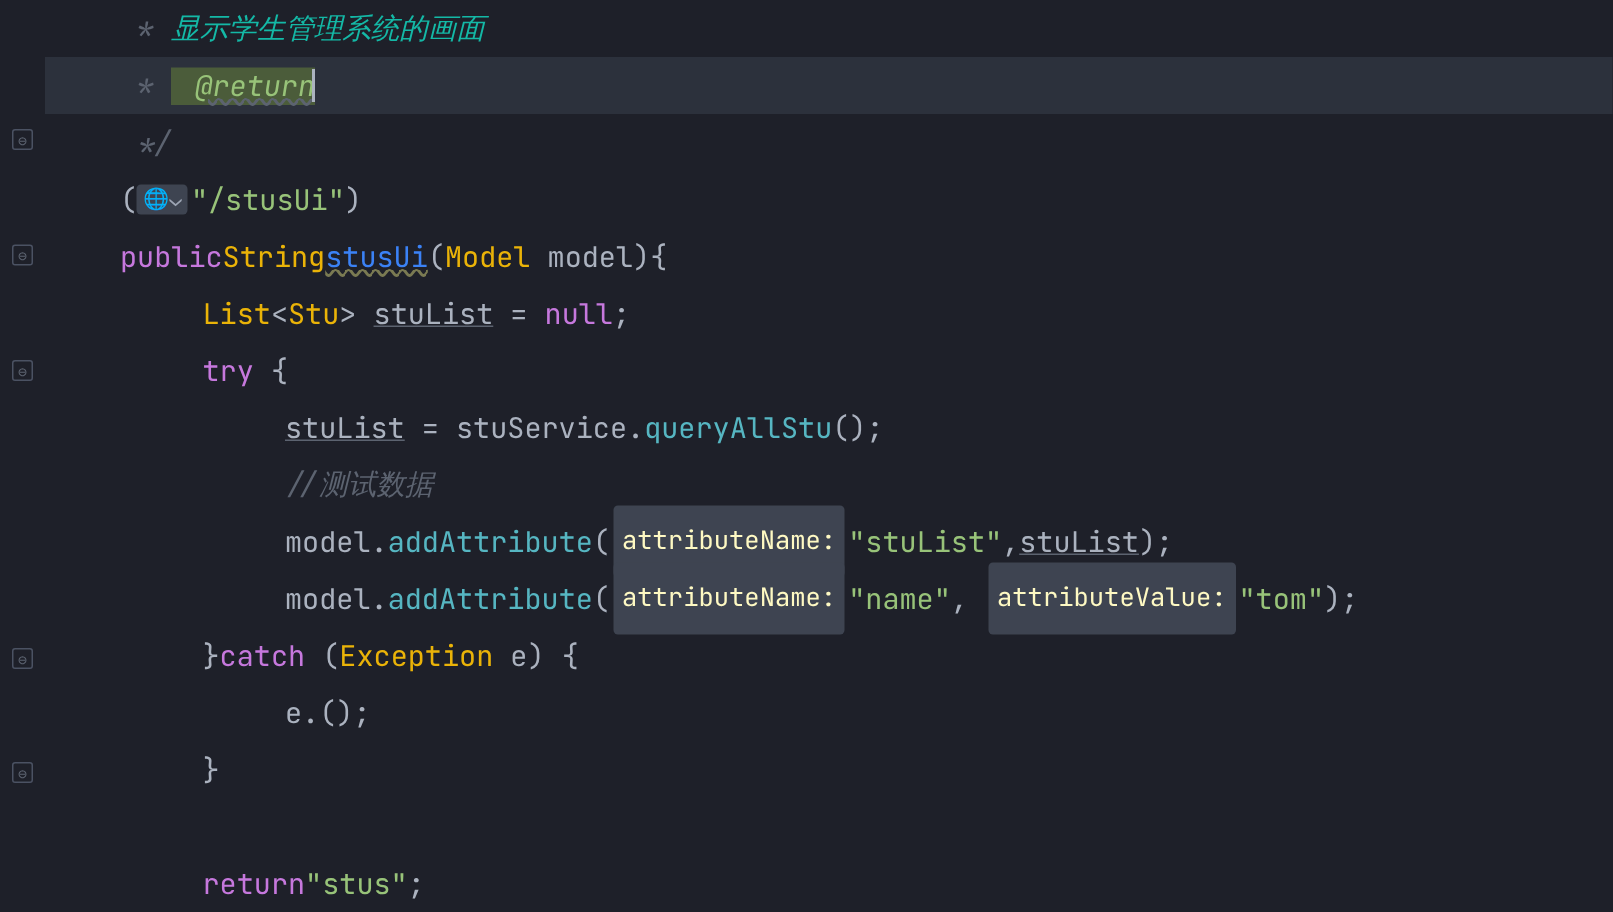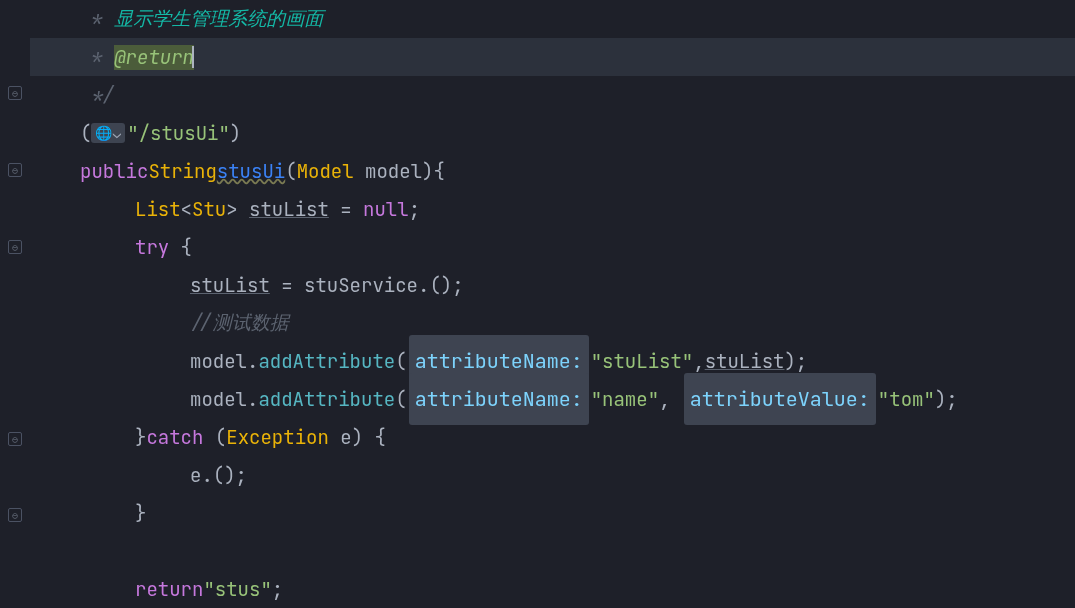--- a/index.html
+++ b/index.html
@@ -60,22 +60,24 @@
       font-style: italic;
     }
     .comment-cn {
       color: #14b8a6;
       font-style: italic;
       text-align: center;
     }
     .doc-tag {
       color: #98c379;
       font-style: italic;
+      text-decoration: underline;
       text-decoration-style: wavy;
       text-decoration-color: #5c6370;
+      padding-left: 16px;
     }
     .doc-tag.highlighted {
       background: #4b5c3a;
     }
     .annotation {
       color: #c678dd;
     }
     .keyword {
       color: #c678dd;
     }
@@ -115,22 +117,22 @@
       background: #3e4451;
       color: #9da5b4;
       border-radius: 3px;
       padding: 1px 4px;
       font-size: 14px;
       margin-right: 2px;
     }
     .hint {
       display: inline-block;
       background: #3e4451;
-      color: #7dd3fc;
-      font-size: 20px;
+      color: #fef9c3;
+      font-size: 17px;
       font-style: normal;
       border-radius: 3px;
       padding: 13px 6px;
       margin: 0 2px;
     }
     .cursor {
       display: inline-block;
       width: 2px;
       height: 22px;
       background: #abb2bf;
@@ -173,21 +175,21 @@
 
   <div class="line" style="padding-left:105px">
 <span class="type">List</span><span class="paren">&lt;</span><span class="type">Stu</span><span class="paren">&gt; </span><span class="identifier underline">stuList</span><span class="paren"> = </span><span class="null-kw">null</span><span class="paren">;</span>
   </div>
 
   <div class="line" style="padding-left:105px">
 <span class="keyword">try</span><span class="paren"> {</span>
   </div>
 
   <div class="line" style="padding-left:160px">
-<span class="identifier underline">stuList</span><span class="paren"> = </span><span class="identifier">stuService</span><span class="paren">.</span><span class="paren">();</span>
+<span class="identifier underline">stuList</span><span class="paren"> = </span><span class="identifier">stuService</span><span class="paren">.</span><span class="method-call">queryAllStu</span><span class="paren">();</span>
   </div>
 
   <div class="line" style="padding-left:160px">
 <span class="comment">//测试数据</span>
   </div>
 
   <div class="line" style="padding-left:160px">
 <span class="identifier">model</span><span class="paren">.</span><span class="method-call">addAttribute</span><span class="paren">(</span> <span class="hint">attributeName:</span> <span class="string">"stuList"</span><span class="paren">,</span><span class="identifier underline">stuList</span><span class="paren">);</span>
   </div>
 

